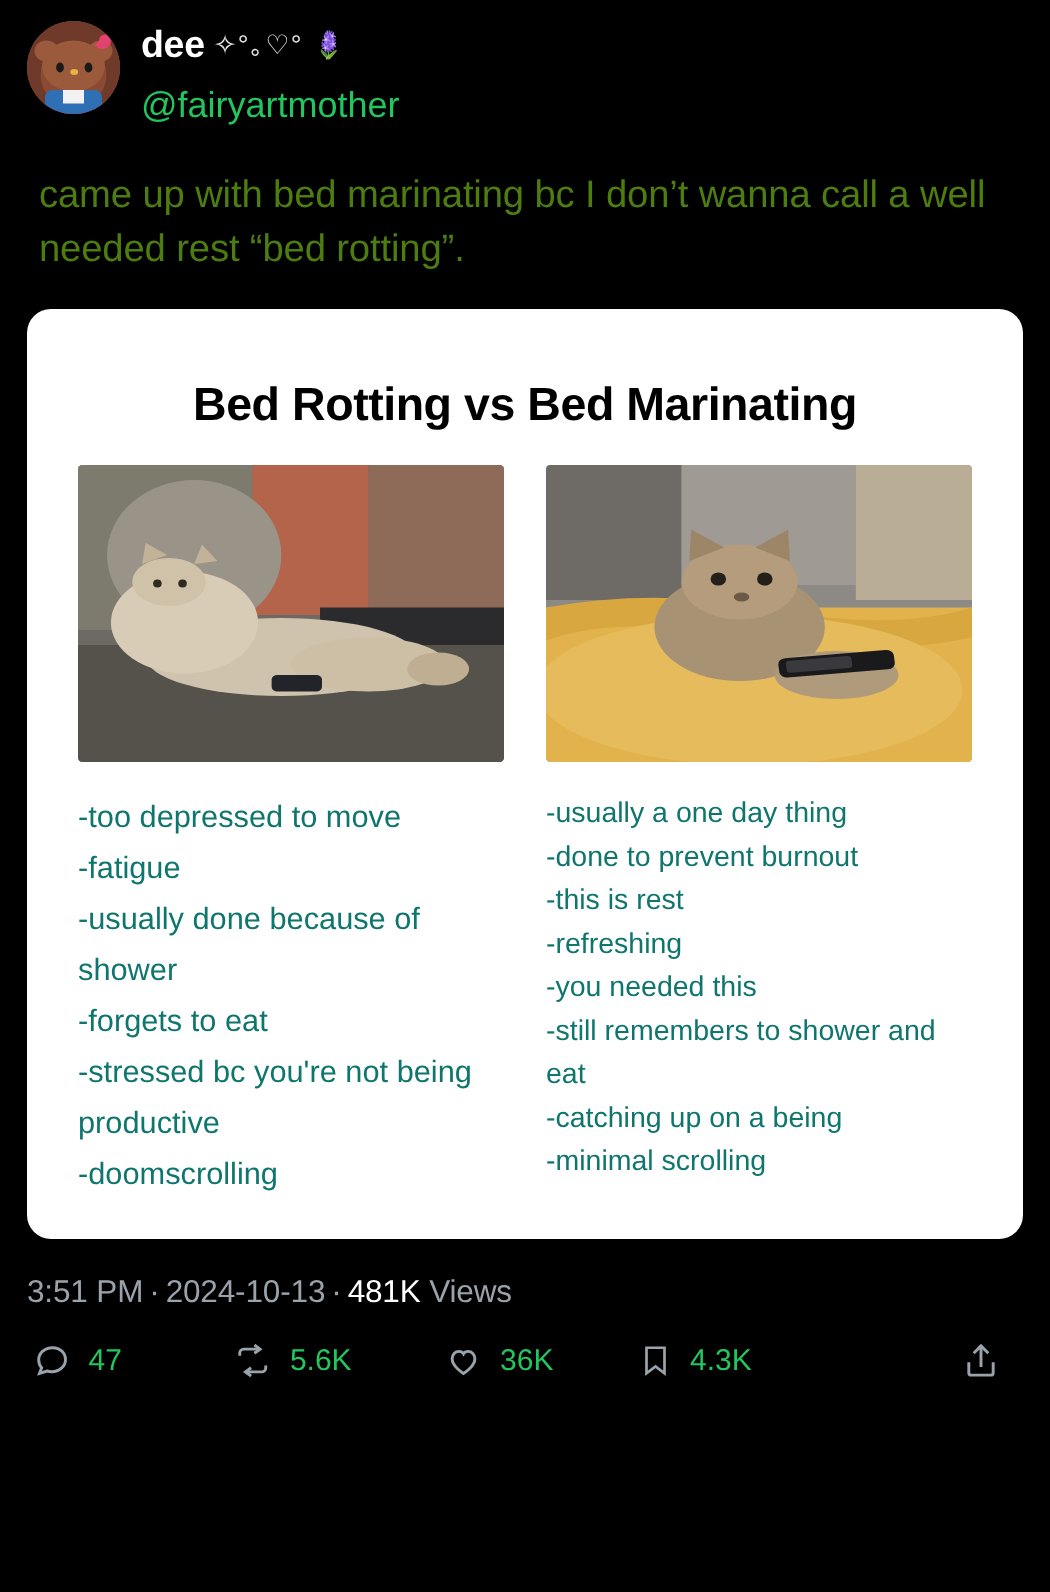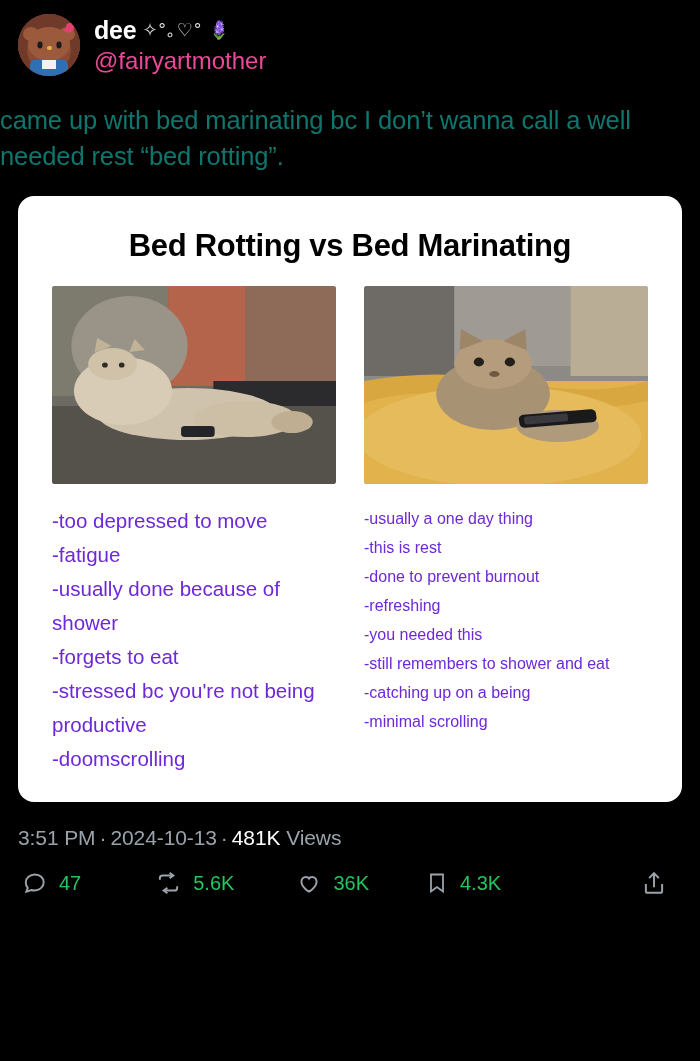--- a/index.html
+++ b/index.html
@@ -56,72 +56,72 @@
   }
   .deco {
     font-size: 18px;
     line-height: 28px;
     color: #e8e8e8;
     letter-spacing: 1px;
     white-space: nowrap;
   }
   .handle {
     font-size: 24px;
-    color: #ec4899;
+    color: #22c55e;
     line-height: 30px;
-    margin-top: 2px;
+    margin-top: 12px;
   }
 
   
   .body-text {
-    padding: 26px 18px 0 0;
+    padding: 26px 18px 0 26px;
     font-size: 25.5px;
     line-height: 36px;
-    color: #0f766e;
+    color: #4d7c0f;
     letter-spacing: -0.1px;
   }
 
   
   .card {
     margin: 22px 18px 0 18px;
     background: #ffffff;
     border-radius: 16px;
     padding: 22px 20px 26px 20px;
     color: #000000;
   }
   .card-title {
     text-align: center;
     font-size: 31px;
     font-weight: bold;
     color: #000000;
     letter-spacing: -0.3px;
-    margin: 10px 0 22px 0;
+    margin: 24px 0 22px 0;
   }
   .cols {
     display: flex;
     gap: 28px;
     padding: 0 14px;
   }
   .col { width: 50%; }
   .photo {
     width: 100%;
     height: 198px;
     border-radius: 3px;
     overflow: hidden;
     position: relative;
   }
   .photo svg { display: block; width: 100%; height: 100%; }
   .list {
     margin-top: 20px;
     font-size: 19.5px;
     line-height: 29px;
-    color: #6d28d9;
+    color: #0f766e;
   }
   .list.left { font-size: 20.5px; line-height: 34px; }
-  .list.right { font-size: 16px; line-height: 29px; }
+  .list.right { font-size: 19px; line-height: 29px; }
   .list div { white-space: normal; }
 
   
   .meta {
     padding: 24px 18px 0 18px;
     font-size: 21px;
     color: #9aa3ab;
     letter-spacing: -0.1px;
   }
   .meta b { color: #ffffff; font-weight: normal; }
@@ -233,22 +233,22 @@
             <ellipse cx="89" cy="76" rx="4" ry="4.4" fill="#23201a"></ellipse>
             <ellipse cx="113" cy="76" rx="4" ry="4.4" fill="#23201a"></ellipse>
             <ellipse cx="101" cy="88" rx="4" ry="3" fill="#6d5a44"></ellipse>
             <ellipse cx="150" cy="140" rx="32" ry="16" fill="#b09a7c"></ellipse>
             <rect x="120" y="126" width="60" height="13" rx="4" transform="rotate(-6 150 132)" fill="#1a1a1c"></rect>
             <rect x="124" y="128" width="34" height="8" rx="2" transform="rotate(-6 150 132)" fill="#3a3a3e"></rect>
           </svg>
         </div>
         <div class="list right">
           <div>-usually a one day thing</div>
+          <div>-done to prevent burnout</div>
           <div>-this is rest</div>
-          <div>-done to prevent burnout</div>
           <div>-refreshing</div>
           <div>-you needed this</div>
           <div>-still remembers to shower and eat</div>
           <div>-catching up on a being</div>
           <div>-minimal scrolling</div>
         </div>
       </div>
 
     </div>
   </div>

